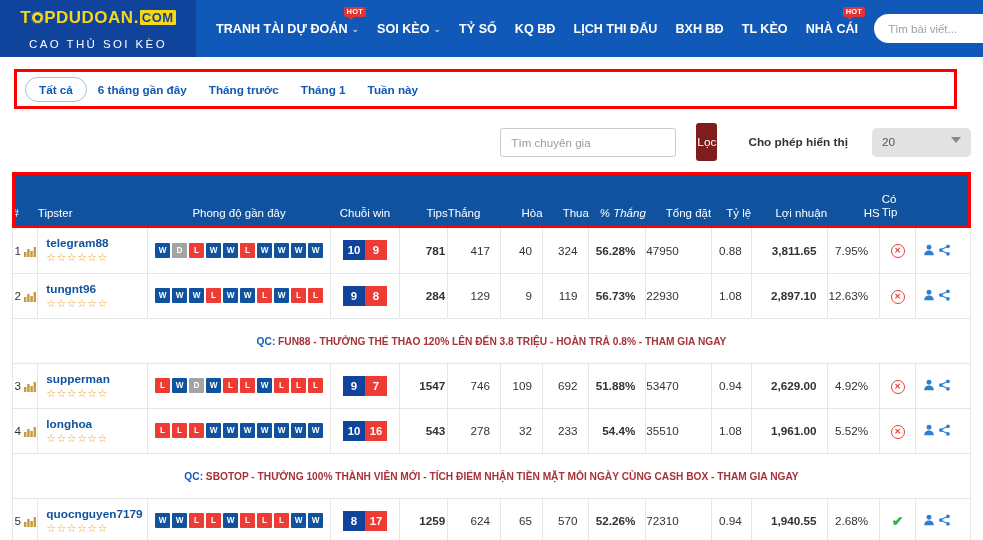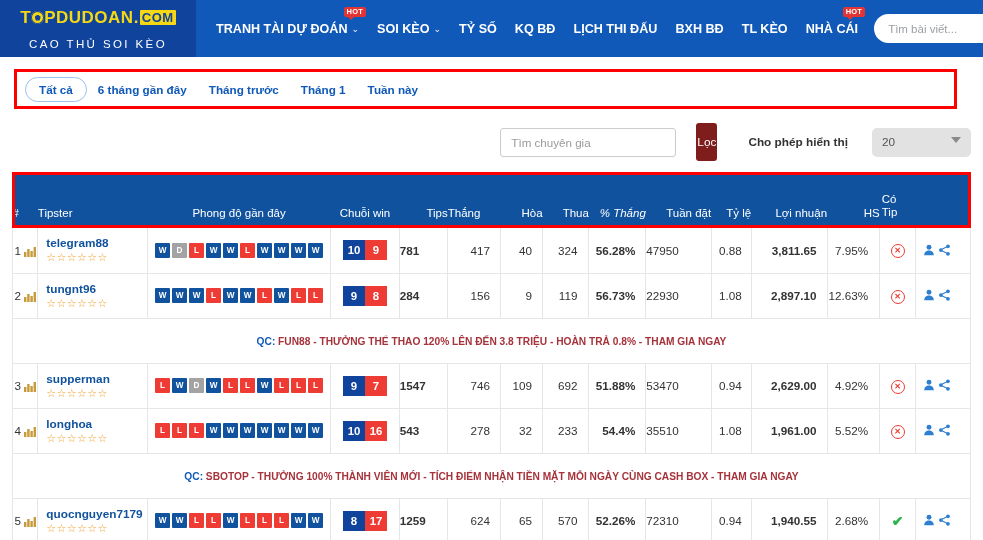--- a/index.html
+++ b/index.html
@@ -175,21 +175,21 @@
   .fb-L { background: #ee3b33; }
   .fb-D { background: #a3a3a3; }
   td.t-streak { text-align: center; }
   .streak-a, .streak-b {
     display: inline-block; min-width: 22px; height: 20px; line-height: 20px;
     font-size: 11.4px; font-weight: bold; color: #fff; text-align: center;
     padding: 0 3px; vertical-align: middle;
   }
   .streak-a { background: #10439b; }
   .streak-b { background: #ee3b33; }
-  td.t-tips   { padding-right: 11px; color: #ee3b33; font-weight: bold; }
+  td.t-tips   { text-align: right; padding-right: 2px; color: #ee3b33; font-weight: bold; }
   td.t-win    { text-align: right; padding-right: 10px; }
   td.t-draw   { text-align: right; padding-right: 10px; }
   td.t-lose   { text-align: right; padding-right: 11px; }
   td.t-pct    { text-align: right; padding-right: 10px; color: #ee3b33; font-weight: bold; }
   td.t-total  { padding-right: 11px; }
   td.t-rate   { text-align: right; padding-right: 9px; }
   td.t-profit { text-align: right; padding-right: 10px; color: #ee3b33; font-weight: bold; }
   td.t-hs     { text-align: right; padding-right: 11px; }
   td.t-tip    { text-align: center; }
   td.t-act    { text-align: left; padding-left: 7px; white-space: nowrap; }
@@ -287,21 +287,21 @@
       <tr>
         <th class="c-num">#</th>
         <th class="c-name">Tipster</th>
         <th class="c-form">Phong độ gần đây</th>
         <th class="c-streak">Chuỗi win</th>
         <th class="c-tips">Tips</th>
         <th class="c-win">Thắng</th>
         <th class="c-draw">Hòa</th>
         <th class="c-lose">Thua</th>
         <th class="c-pct">% Thắng</th>
-        <th class="c-total">Tuần đặt</th>
+        <th class="c-total">Tổng đặt</th>
         <th class="c-rate">Tỷ lệ</th>
         <th class="c-profit">Lợi nhuận</th>
         <th class="c-hs">HS</th>
         <th class="c-tip">
           <div class="tip-two">
             <div>Có</div>
             <div>Tip</div>
           </div>
         </th>
         <th class="c-act"></th>
@@ -343,21 +343,21 @@
           <td class="t-num">2<svg class="mini-chart" width="12" height="11" viewBox="0 0 12 11">
               <rect x="0" y="6" width="2.4" height="5" fill="#c79a3b"></rect>
               <rect x="3.2" y="3" width="2.4" height="8" fill="#c79a3b"></rect>
               <rect x="6.4" y="5" width="2.4" height="6" fill="#c79a3b"></rect>
               <rect x="9.6" y="1" width="2.4" height="10" fill="#c79a3b"></rect>
             </svg></td>
           <td class="t-name"><span class="tipster-name">tungnt96</span><span class="stars">☆☆☆☆☆☆</span></td>
           <td class="t-form"><span class="fbadge fb-W">W</span><span class="fbadge fb-W">W</span><span class="fbadge fb-W">W</span><span class="fbadge fb-L">L</span><span class="fbadge fb-W">W</span><span class="fbadge fb-W">W</span><span class="fbadge fb-L">L</span><span class="fbadge fb-W">W</span><span class="fbadge fb-L">L</span><span class="fbadge fb-L">L</span></td>
           <td class="t-streak"><span class="streak-a">9</span><span class="streak-b">8</span></td>
           <td class="t-tips">284</td>
-          <td class="t-win">156</td>
+          <td class="t-win">129</td>
           <td class="t-draw">9</td>
           <td class="t-lose">119</td>
           <td class="t-pct">56.73%</td>
           <td class="t-total">22930</td>
           <td class="t-rate">1.08</td>
           <td class="t-profit">2,897.10</td>
           <td class="t-hs">12.63%</td>
           <td class="t-tip"><span class="tip-no">✕</span></td>
           <td class="t-act"><svg class="icon-user" width="12" height="12" viewBox="0 0 16 16">
               <circle cx="8" cy="4.4" r="3.3" fill="#2f7fd1"></circle>

